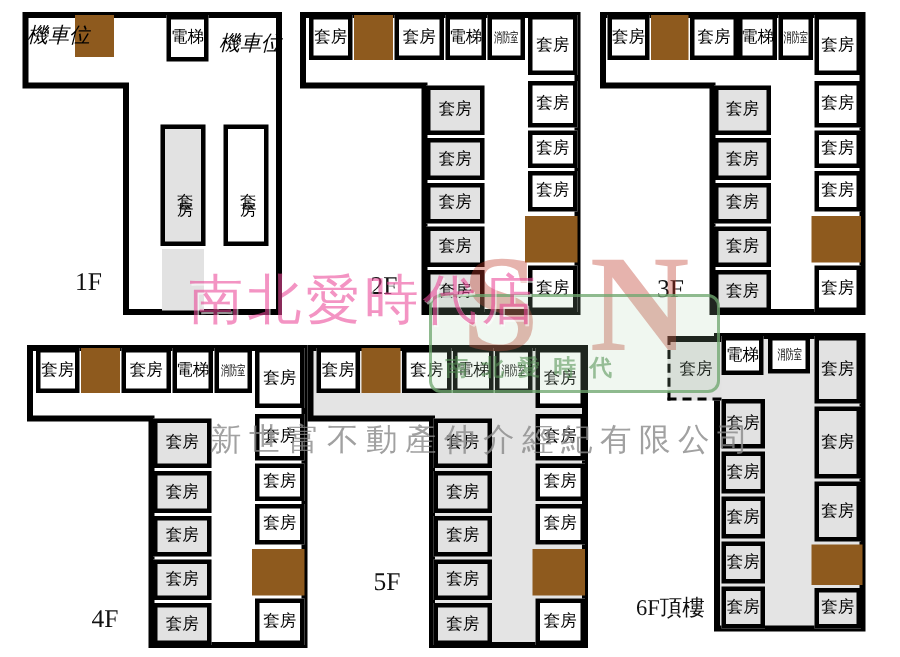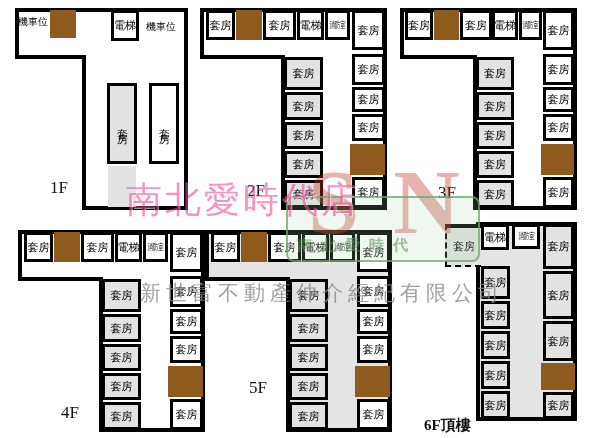--- a/index.html
+++ b/index.html
@@ -10,21 +10,21 @@
   .outline.gray{fill:#e4e4e4;}
   .room{position:absolute;box-sizing:border-box;border:3px solid #000;background:#fff;
         display:flex;align-items:center;justify-content:center;}
   .room.gray{background:#e2e2e2;}
   .room .lbl{position:relative;z-index:3;font-size:11px;color:#000;white-space:nowrap;line-height:1;}
   .room .lbl.vert{writing-mode:vertical-rl;text-orientation:upright;letter-spacing:4px;}
   .room .lbl.tiny{font-size:9px;transform:scaleX(.6);transform-origin:center;}
   .room.protrude{border-width:4px 0 2px 2px;border-style:solid none dashed dashed;}
   .brown{position:absolute;background:#8e5a1e;}
   .shade{position:absolute;background:#e2e2e2;z-index:2;}
-  .free-label{position:absolute;font-size:10px;color:#000;white-space:nowrap;z-index:3;}
+  .free-label{position:absolute;font-size:14px;color:#000;white-space:nowrap;z-index:3;font-style:italic;}
   .floor-label{position:absolute;font-size:17px;color:#111;white-space:nowrap;z-index:3;text-align:right;}
   
   .wm{position:absolute;pointer-events:none;white-space:nowrap;}
   #wm-store{left:126px;top:176px;font-size:36px;letter-spacing:3px;color:#ec4899;opacity:.58;
             z-index:6;text-shadow:1px 1px 0 #fff;}
   #wm-company{left:140px;top:279px;font-size:21px;letter-spacing:5px;color:#8a8a8a;opacity:.8;z-index:6;}
   #wm-frame{left:286px;top:196px;width:190px;height:62px;border:2px solid rgba(110,165,110,.75);
             background:rgba(170,210,170,.18);border-radius:8px;z-index:5;}
   #wm-letters{left:308px;top:156px;font-size:92px;font-weight:bold;letter-spacing:34px;
               color:rgba(190,55,40,.38);z-index:5;line-height:1;}
@@ -273,14 +273,14 @@
     <div class="room gray" style="left: 543px; top: 271px; width: 31px; height: 48px;">
       <span class="lbl">套房</span>
     </div>
     <div class="room gray" style="left: 543px; top: 321px; width: 31px; height: 40px;">
       <span class="lbl">套房</span>
     </div>
     <div class="brown" style="left: 541px; top: 363px; width: 34px; height: 27px;"></div>
     <div class="room gray" style="left: 543px; top: 392px; width: 31px; height: 27px;">
       <span class="lbl">套房</span>
     </div>
-    <div class="floor-label" style="left: 424px; top: 416px; font-size: 15px; font-weight: bold;">6F頂樓</div>
+    <div class="floor-label" style="left: 424px; top: 396px; font-size: 15px;">6F頂樓</div>
   </div>
 
 </body></html>

